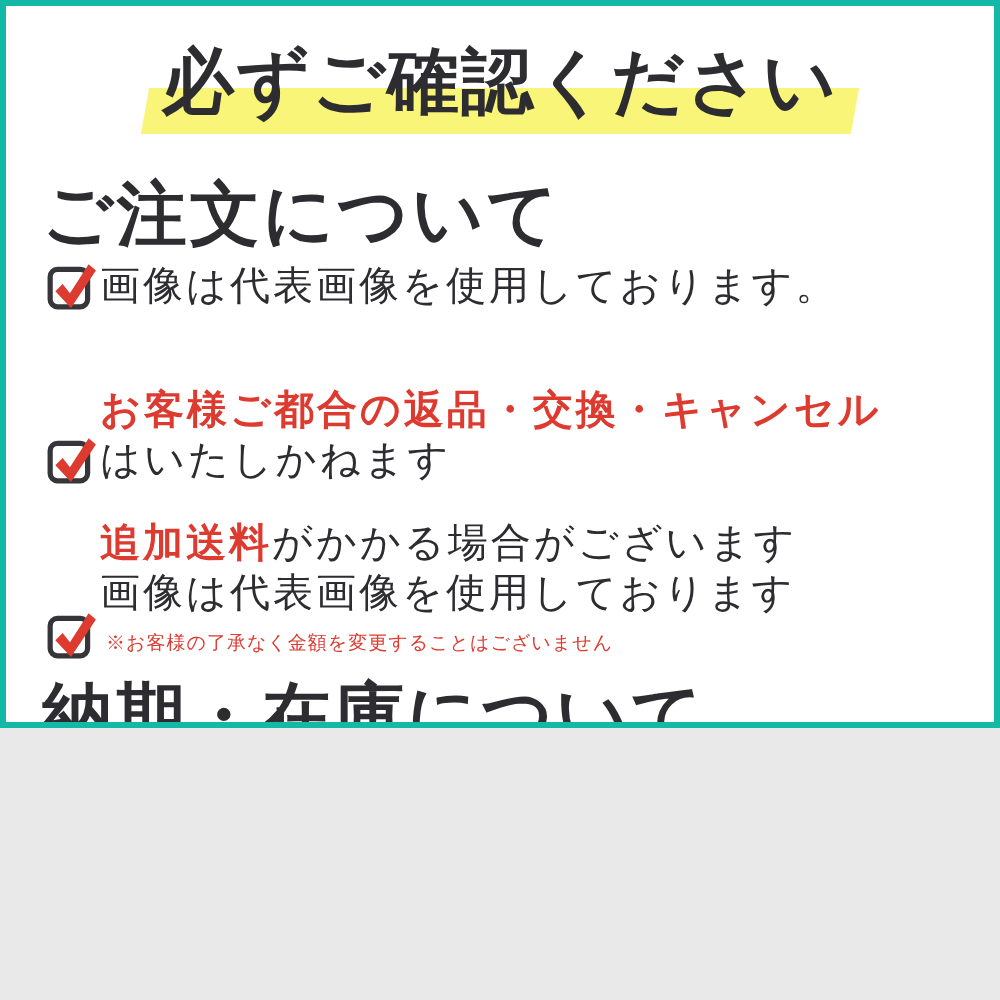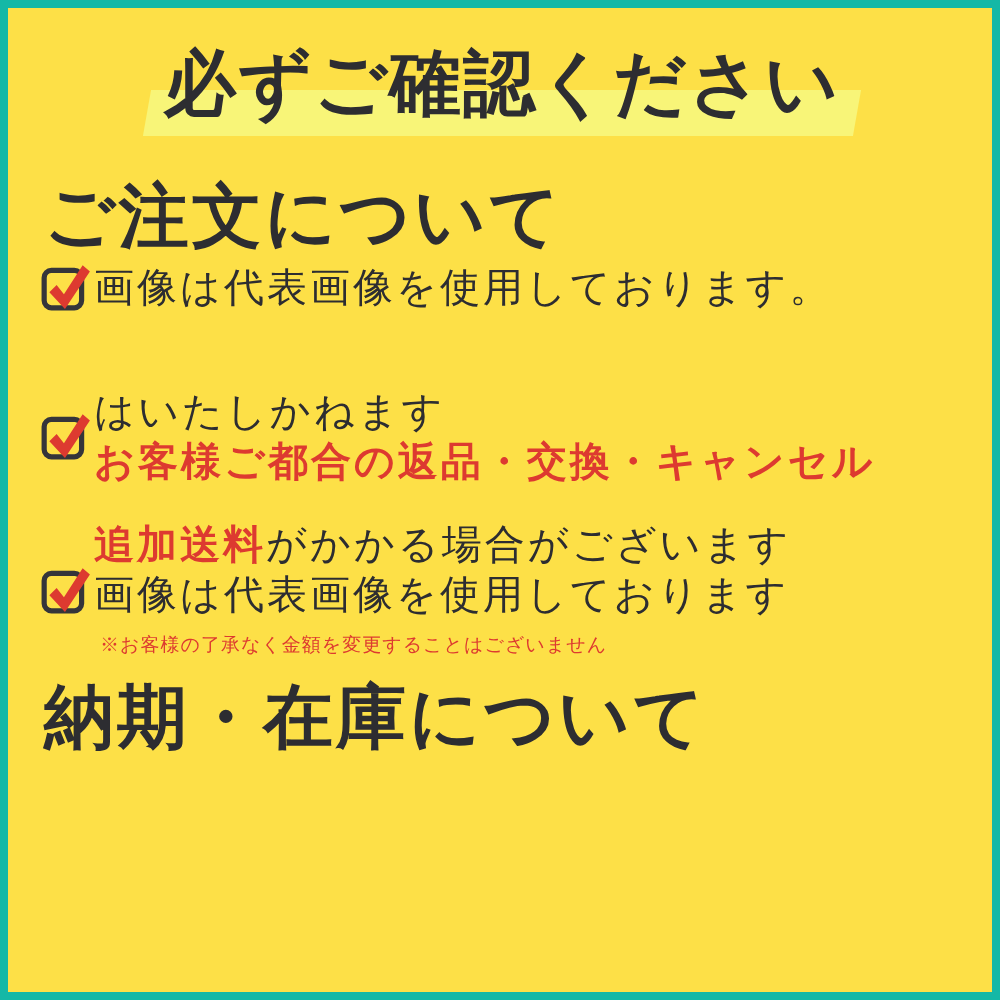--- a/index.html
+++ b/index.html
@@ -1,21 +1,21 @@
 <!DOCTYPE html>
 <html lang="ja"><head>
 <meta charset="utf-8">
 <style>
   html,body{margin:0;padding:0;background:#e9e9e9;}
   .poster{
     position:relative;
-    width:1000px;height:1000px;
+    width:1000px;height:728px;
     box-sizing:border-box;
-    background:#fde047;
-    border:8px solid #14b8a6;
+    background:#ffffff;
+    border:6px solid #14b8a6;
     overflow:hidden;
     font-family:"Liberation Serif","DejaVu Serif",serif;
     color:#2d2d31;
   }
   
   .title-band{
     position:absolute;
     left:139px;top:82px;width:710px;height:46px;
     background:#f8f578;
     transform:skewX(-10deg);
@@ -36,23 +36,23 @@
     font-size:70px;line-height:55px;
     font-weight:700;
     letter-spacing:3px;
     white-space:nowrap;
   }
   .heading-order{top:181px;}
   .heading-delivery{top:682px;}
   
   .item{
     position:absolute;
-    left:32px;
+    left:40px;
     display:flex;
-    align-items:center;
+    align-items:flex-end;
   }
   .item svg{
     flex:0 0 auto;
     width:52px;height:52px;
     margin-top:-5px;
   }
   .item .lines{
     margin-left:2px;
     font-size:40px;
     line-height:50px;
@@ -94,22 +94,22 @@
       <div><span>画像は代表画像を使用しております。</span></div>
     </div>
   </div>
 
   <div class="item item-2">
     <svg viewBox="0 0 50 50" aria-hidden="true">
       <rect x="4" y="10" width="36" height="36" rx="7" fill="none" stroke="#35353a" stroke-width="5"></rect>
       <polygon points="9,31 16,24 23,33 41,5 48,11 24,47" fill="#dd3a30"></polygon>
     </svg>
     <div class="lines">
+      <div><span class="red">お客様ご都合の返品・交換・キャンセル</span></div>
       <div><span>はいたしかねます</span></div>
-      <div><span class="red">お客様ご都合の返品・交換・キャンセル</span></div>
     </div>
   </div>
 
   <div class="item item-3">
     <svg viewBox="0 0 50 50" aria-hidden="true">
       <rect x="4" y="10" width="36" height="36" rx="7" fill="none" stroke="#35353a" stroke-width="5"></rect>
       <polygon points="9,31 16,24 23,33 41,5 48,11 24,47" fill="#dd3a30"></polygon>
     </svg>
     <div class="lines">
       <div><span class="red">追加送料</span><span>がかかる場合がございます</span></div>

